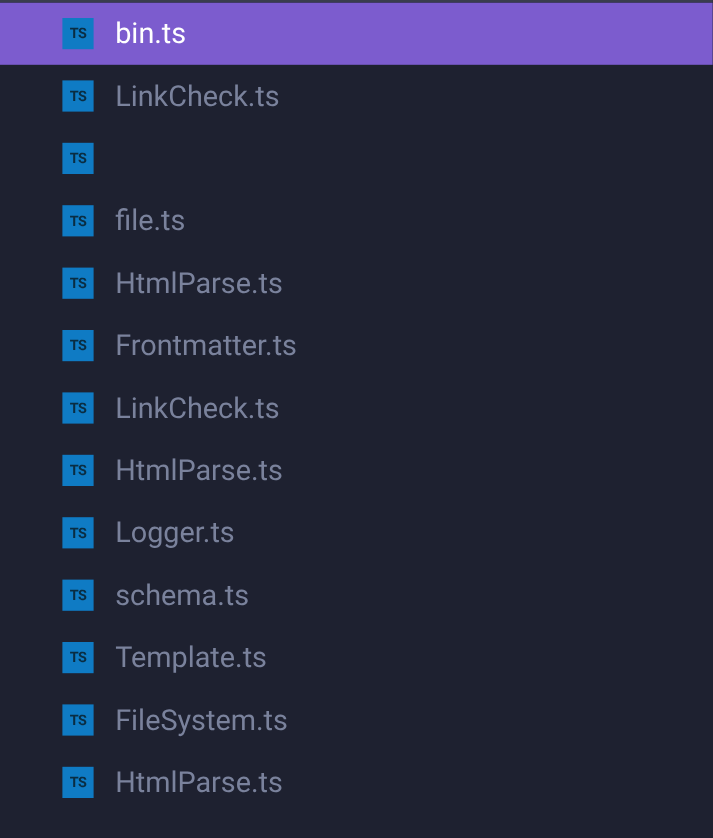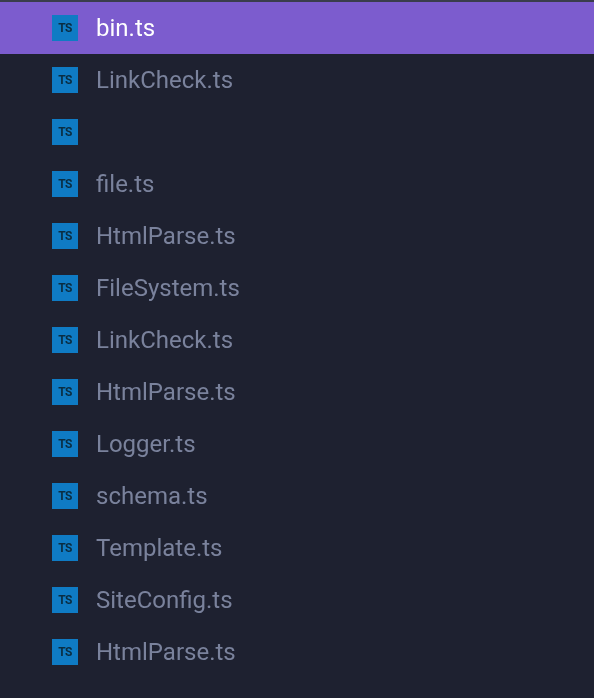--- a/index.html
+++ b/index.html
@@ -84,21 +84,21 @@
     <div class="file-item">
       <div class="file-icon">
         <span class="file-icon-text">TS</span>
       </div>
       <span class="file-name">HtmlParse.ts</span>
     </div>
     <div class="file-item">
       <div class="file-icon">
         <span class="file-icon-text">TS</span>
       </div>
-      <span class="file-name">FileSystem.ts</span>
+      <span class="file-name">Frontmatter.ts</span>
     </div>
     <div class="file-item">
       <div class="file-icon">
         <span class="file-icon-text">TS</span>
       </div>
       <span class="file-name">LinkCheck.ts</span>
     </div>
     <div class="file-item">
       <div class="file-icon">
         <span class="file-icon-text">TS</span>
@@ -120,21 +120,21 @@
     <div class="file-item">
       <div class="file-icon">
         <span class="file-icon-text">TS</span>
       </div>
       <span class="file-name">Template.ts</span>
     </div>
     <div class="file-item">
       <div class="file-icon">
         <span class="file-icon-text">TS</span>
       </div>
-      <span class="file-name">SiteConfig.ts</span>
+      <span class="file-name">FileSystem.ts</span>
     </div>
     <div class="file-item">
       <div class="file-icon">
         <span class="file-icon-text">TS</span>
       </div>
       <span class="file-name">HtmlParse.ts</span>
     </div>
   </div>
 
 </body></html>

